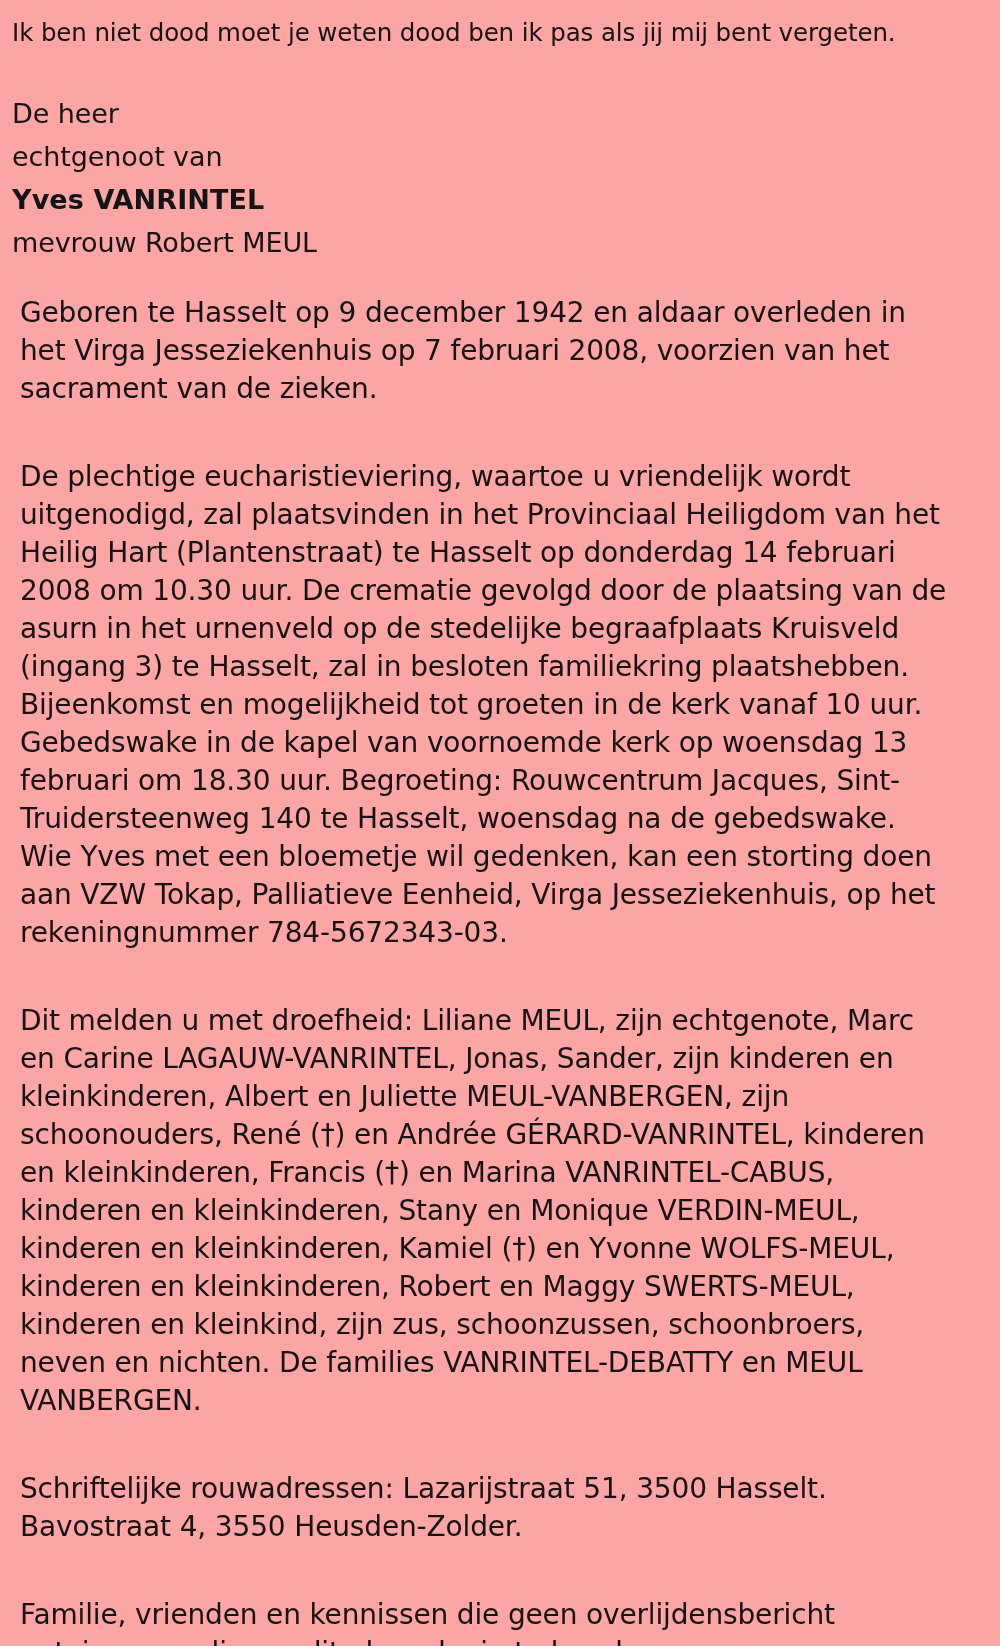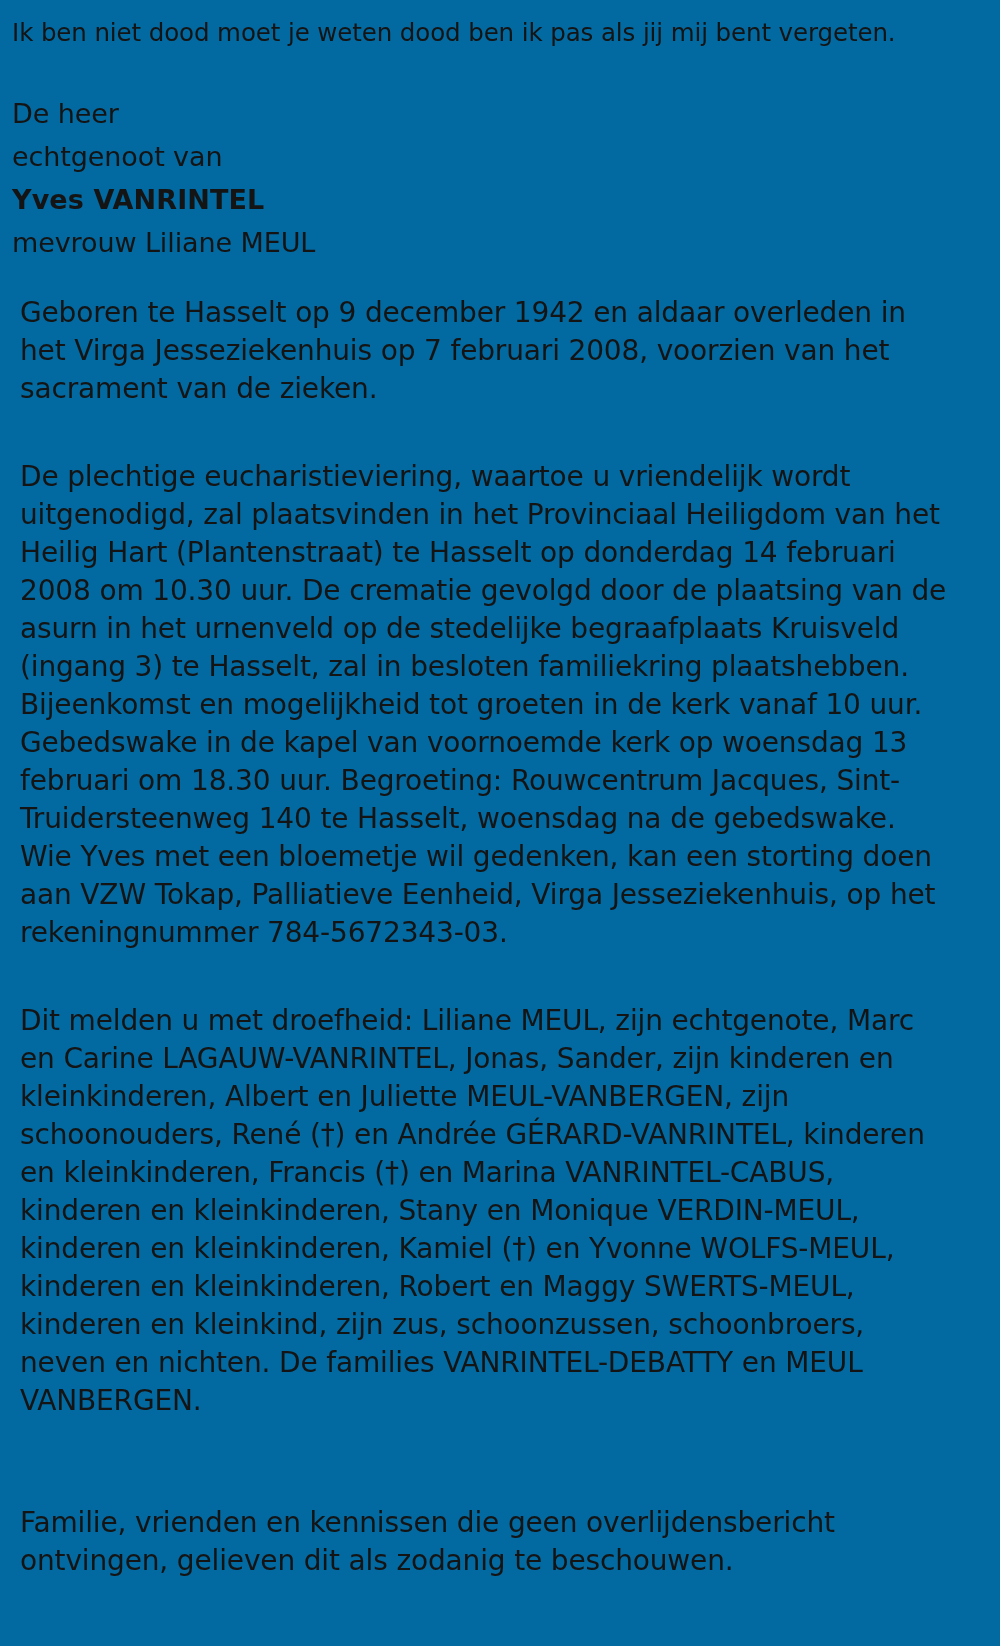--- a/index.html
+++ b/index.html
@@ -13,21 +13,21 @@
     height: 1646px;
     font-family: "DejaVu Sans", "Liberation Sans", sans-serif;
     color: #111111;
     overflow: hidden;
   }
   .page {
     width: 1000px;
     height: 1646px;
     box-sizing: border-box;
     padding: 12px 45px 0 12px;
-    background: #0369a1;
+    background: #fca5a5;
   }
   .epitaph {
     font-size: 24.5px;
     line-height: 38px;
     color: #141414;
     letter-spacing: -0.1px;
     white-space: normal;
     margin: 0;
     padding-top: 2px;
   }
@@ -63,35 +63,36 @@
 <div class="page">
 
   <div class="epitaph">Ik ben niet dood moet je weten dood ben ik pas als jij mij bent vergeten.</div>
 
   <div class="spacer-lg"></div>
 
   <div class="name-block">
     <div class="name-line">De heer</div>
     <div class="name-line">echtgenoot van</div>
     <div class="name-line bold">Yves VANRINTEL</div>
-    <div class="name-line">mevrouw Liliane MEUL</div>
+    <div class="name-line">mevrouw Robert MEUL</div>
   </div>
 
   <div class="spacer-sm"></div>
 
   <div class="para">Geboren te Hasselt op 9 december 1942 en aldaar overleden in het Virga Jesseziekenhuis op 7 februari 2008, voorzien van het sacrament van de zieken.</div>
 
   <div class="spacer-md"></div>
 
   <div class="para">De plechtige eucharistieviering, waartoe u vriendelijk wordt uitgenodigd, zal plaatsvinden in het Provinciaal Heiligdom van het Heilig Hart (Plantenstraat) te Hasselt op donderdag 14 februari 2008 om 10.30 uur. De crematie gevolgd door de plaatsing van de asurn in het urnenveld op de stedelijke begraafplaats Kruisveld (ingang 3) te Hasselt, zal in besloten familiekring plaatshebben. Bijeenkomst en mogelijkheid tot groeten in de kerk vanaf 10 uur. Gebedswake in de kapel van voornoemde kerk op woensdag 13 februari om 18.30 uur. Begroeting: Rouwcentrum Jacques, Sint-Truidersteenweg 140 te Hasselt, woensdag na de gebedswake. Wie Yves met een bloemetje wil gedenken, kan een storting doen aan VZW Tokap, Palliatieve Eenheid, Virga Jesseziekenhuis, op het rekeningnummer 784-5672343-03.</div>
 
   <div class="spacer-md"></div>
 
   <div class="para">Dit melden u met droefheid: Liliane MEUL, zijn echtgenote, Marc en Carine LAGAUW-VANRINTEL, Jonas, Sander, zijn kinderen en kleinkinderen, Albert en Juliette MEUL-VANBERGEN, zijn schoonouders, René (†) en Andrée GÉRARD-VANRINTEL, kinderen en kleinkinderen, Francis (†) en Marina VANRINTEL-CABUS, kinderen en kleinkinderen, Stany en Monique VERDIN-MEUL, kinderen en kleinkinderen, Kamiel (†) en Yvonne WOLFS-MEUL, kinderen en kleinkinderen, Robert en Maggy SWERTS-MEUL, kinderen en kleinkind, zijn zus, schoonzussen, schoonbroers, neven en nichten. De families VANRINTEL-DEBATTY en MEUL VANBERGEN.</div>
 
   <div class="spacer-md"></div>
 
+  <div class="para">Schriftelijke rouwadressen: Lazarijstraat 51, 3500 Hasselt. Bavostraat 4, 3550 Heusden-Zolder.</div>
 
   <div class="spacer-md"></div>
 
   <div class="para">Familie, vrienden en kennissen die geen overlijdensbericht ontvingen, gelieven dit als zodanig te beschouwen.</div>
 
 </div>
 
 </body></html>

